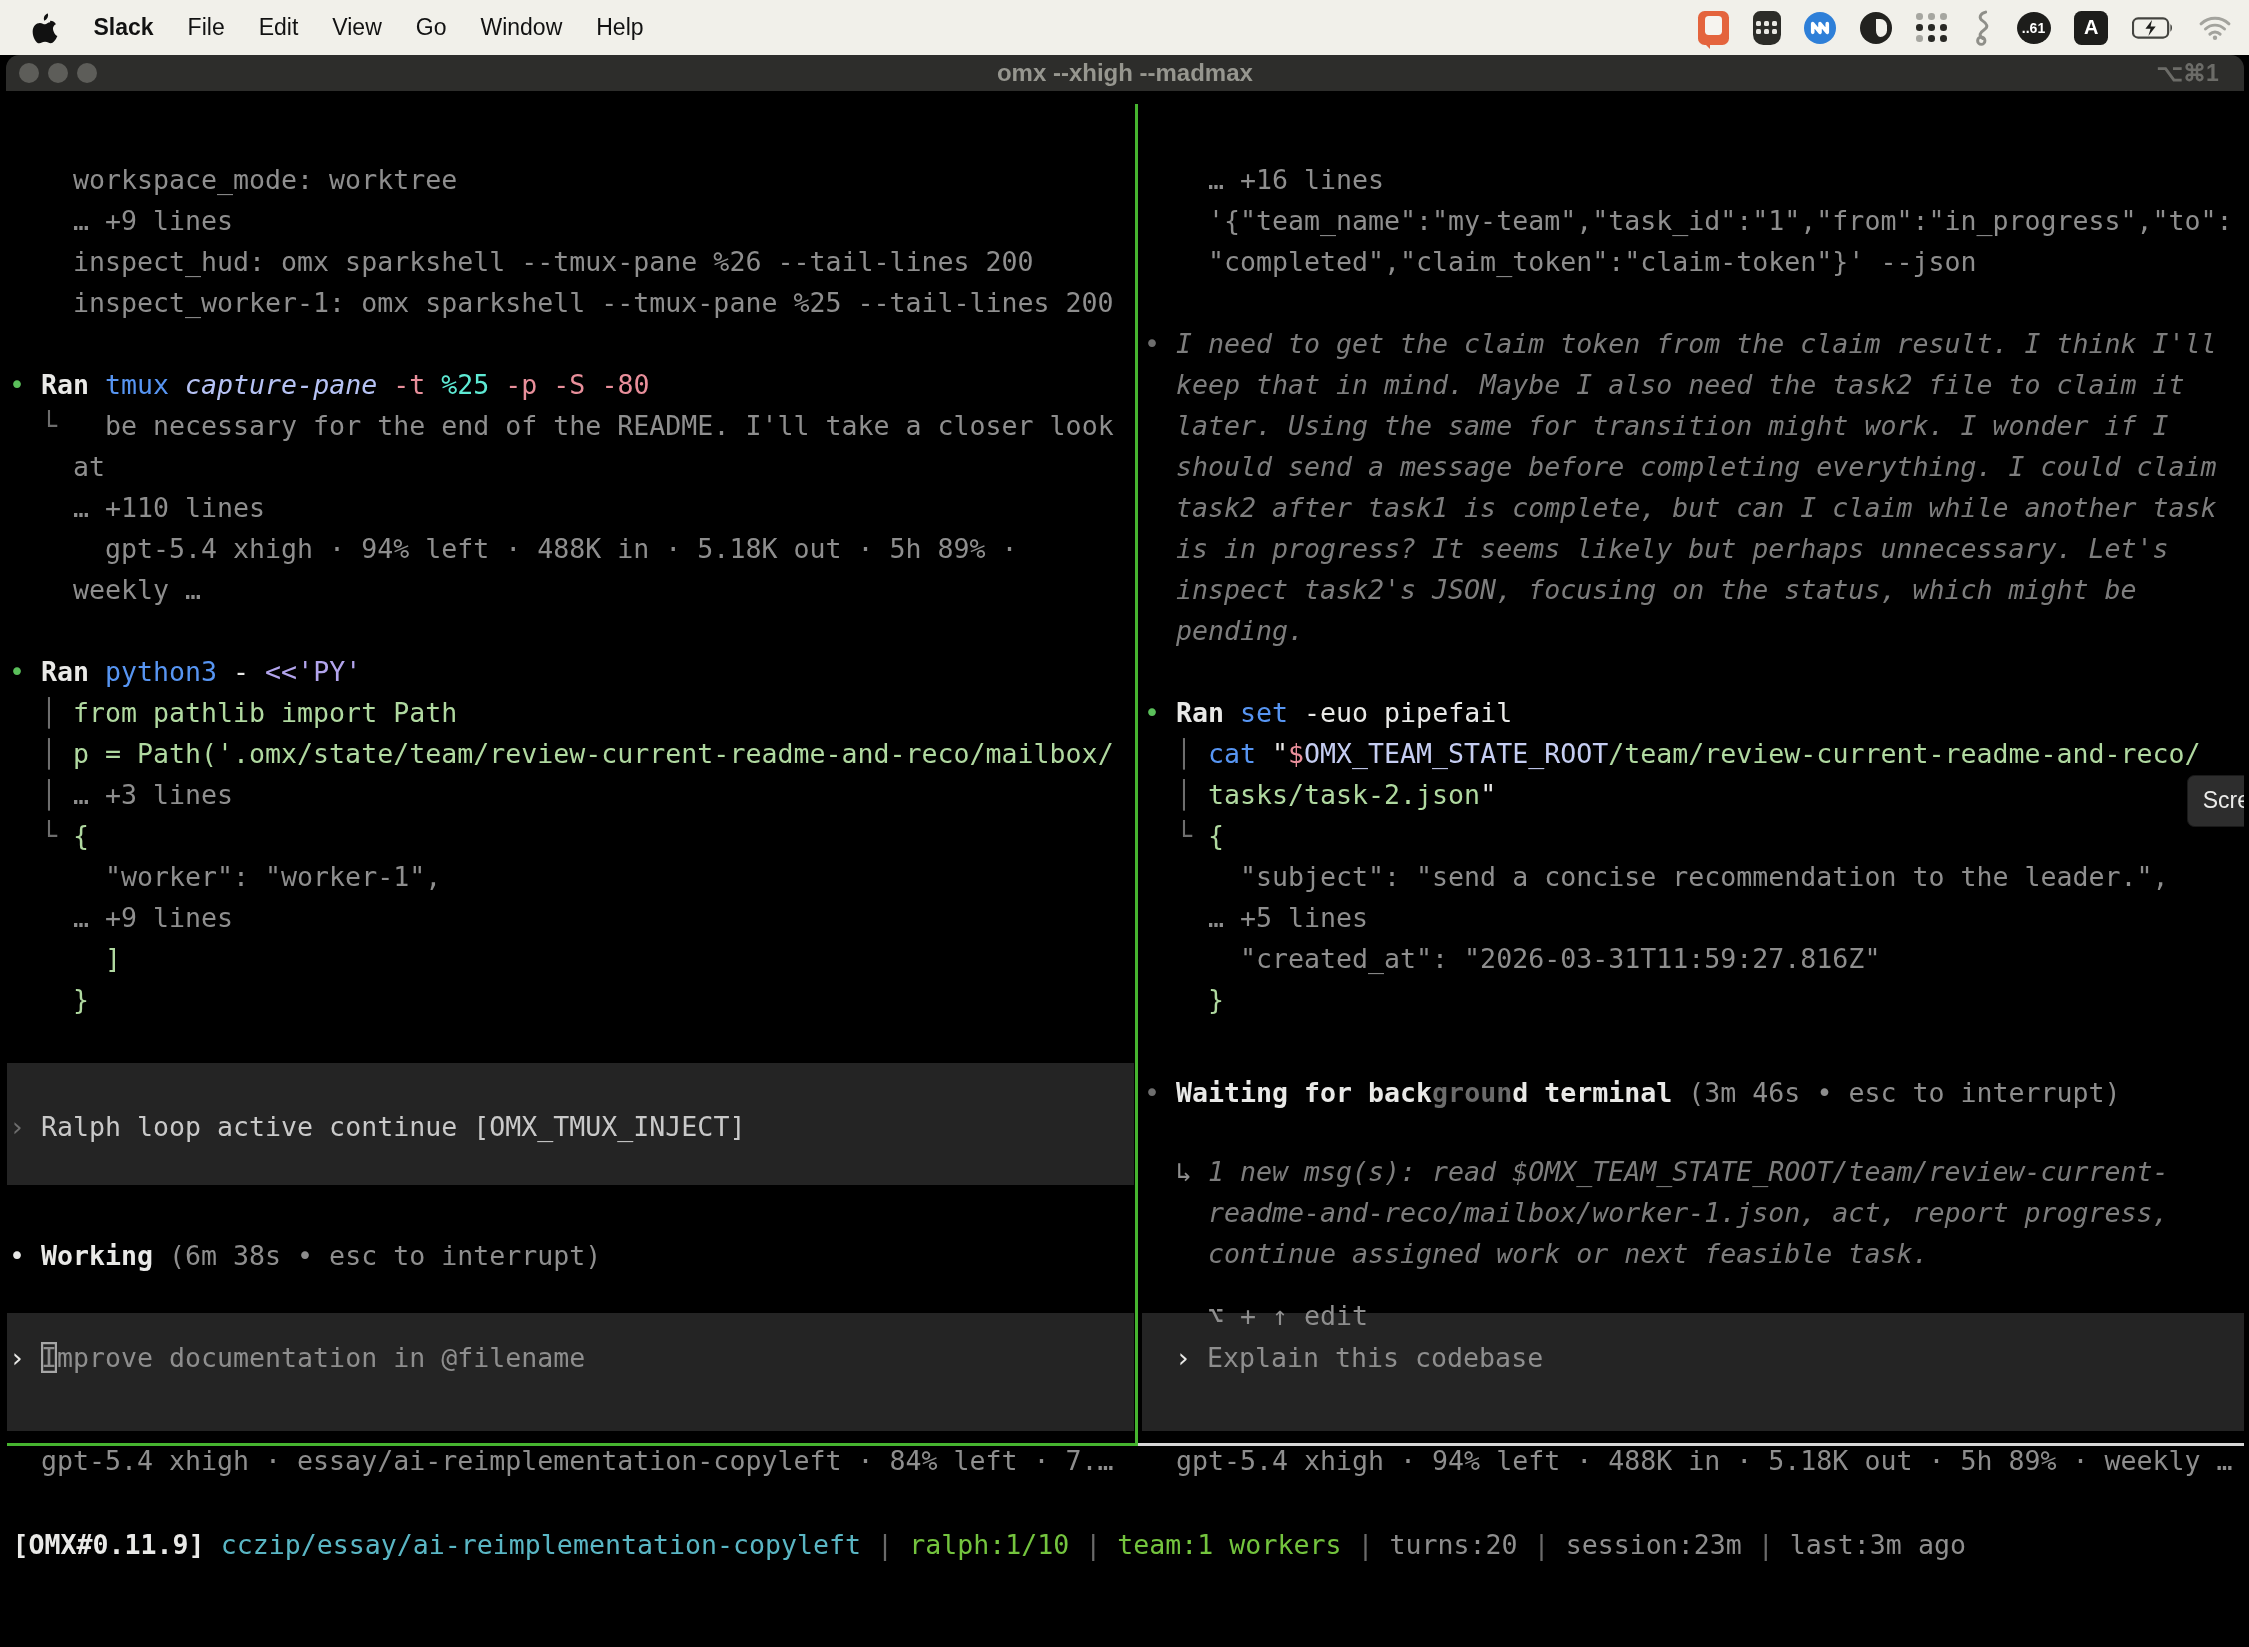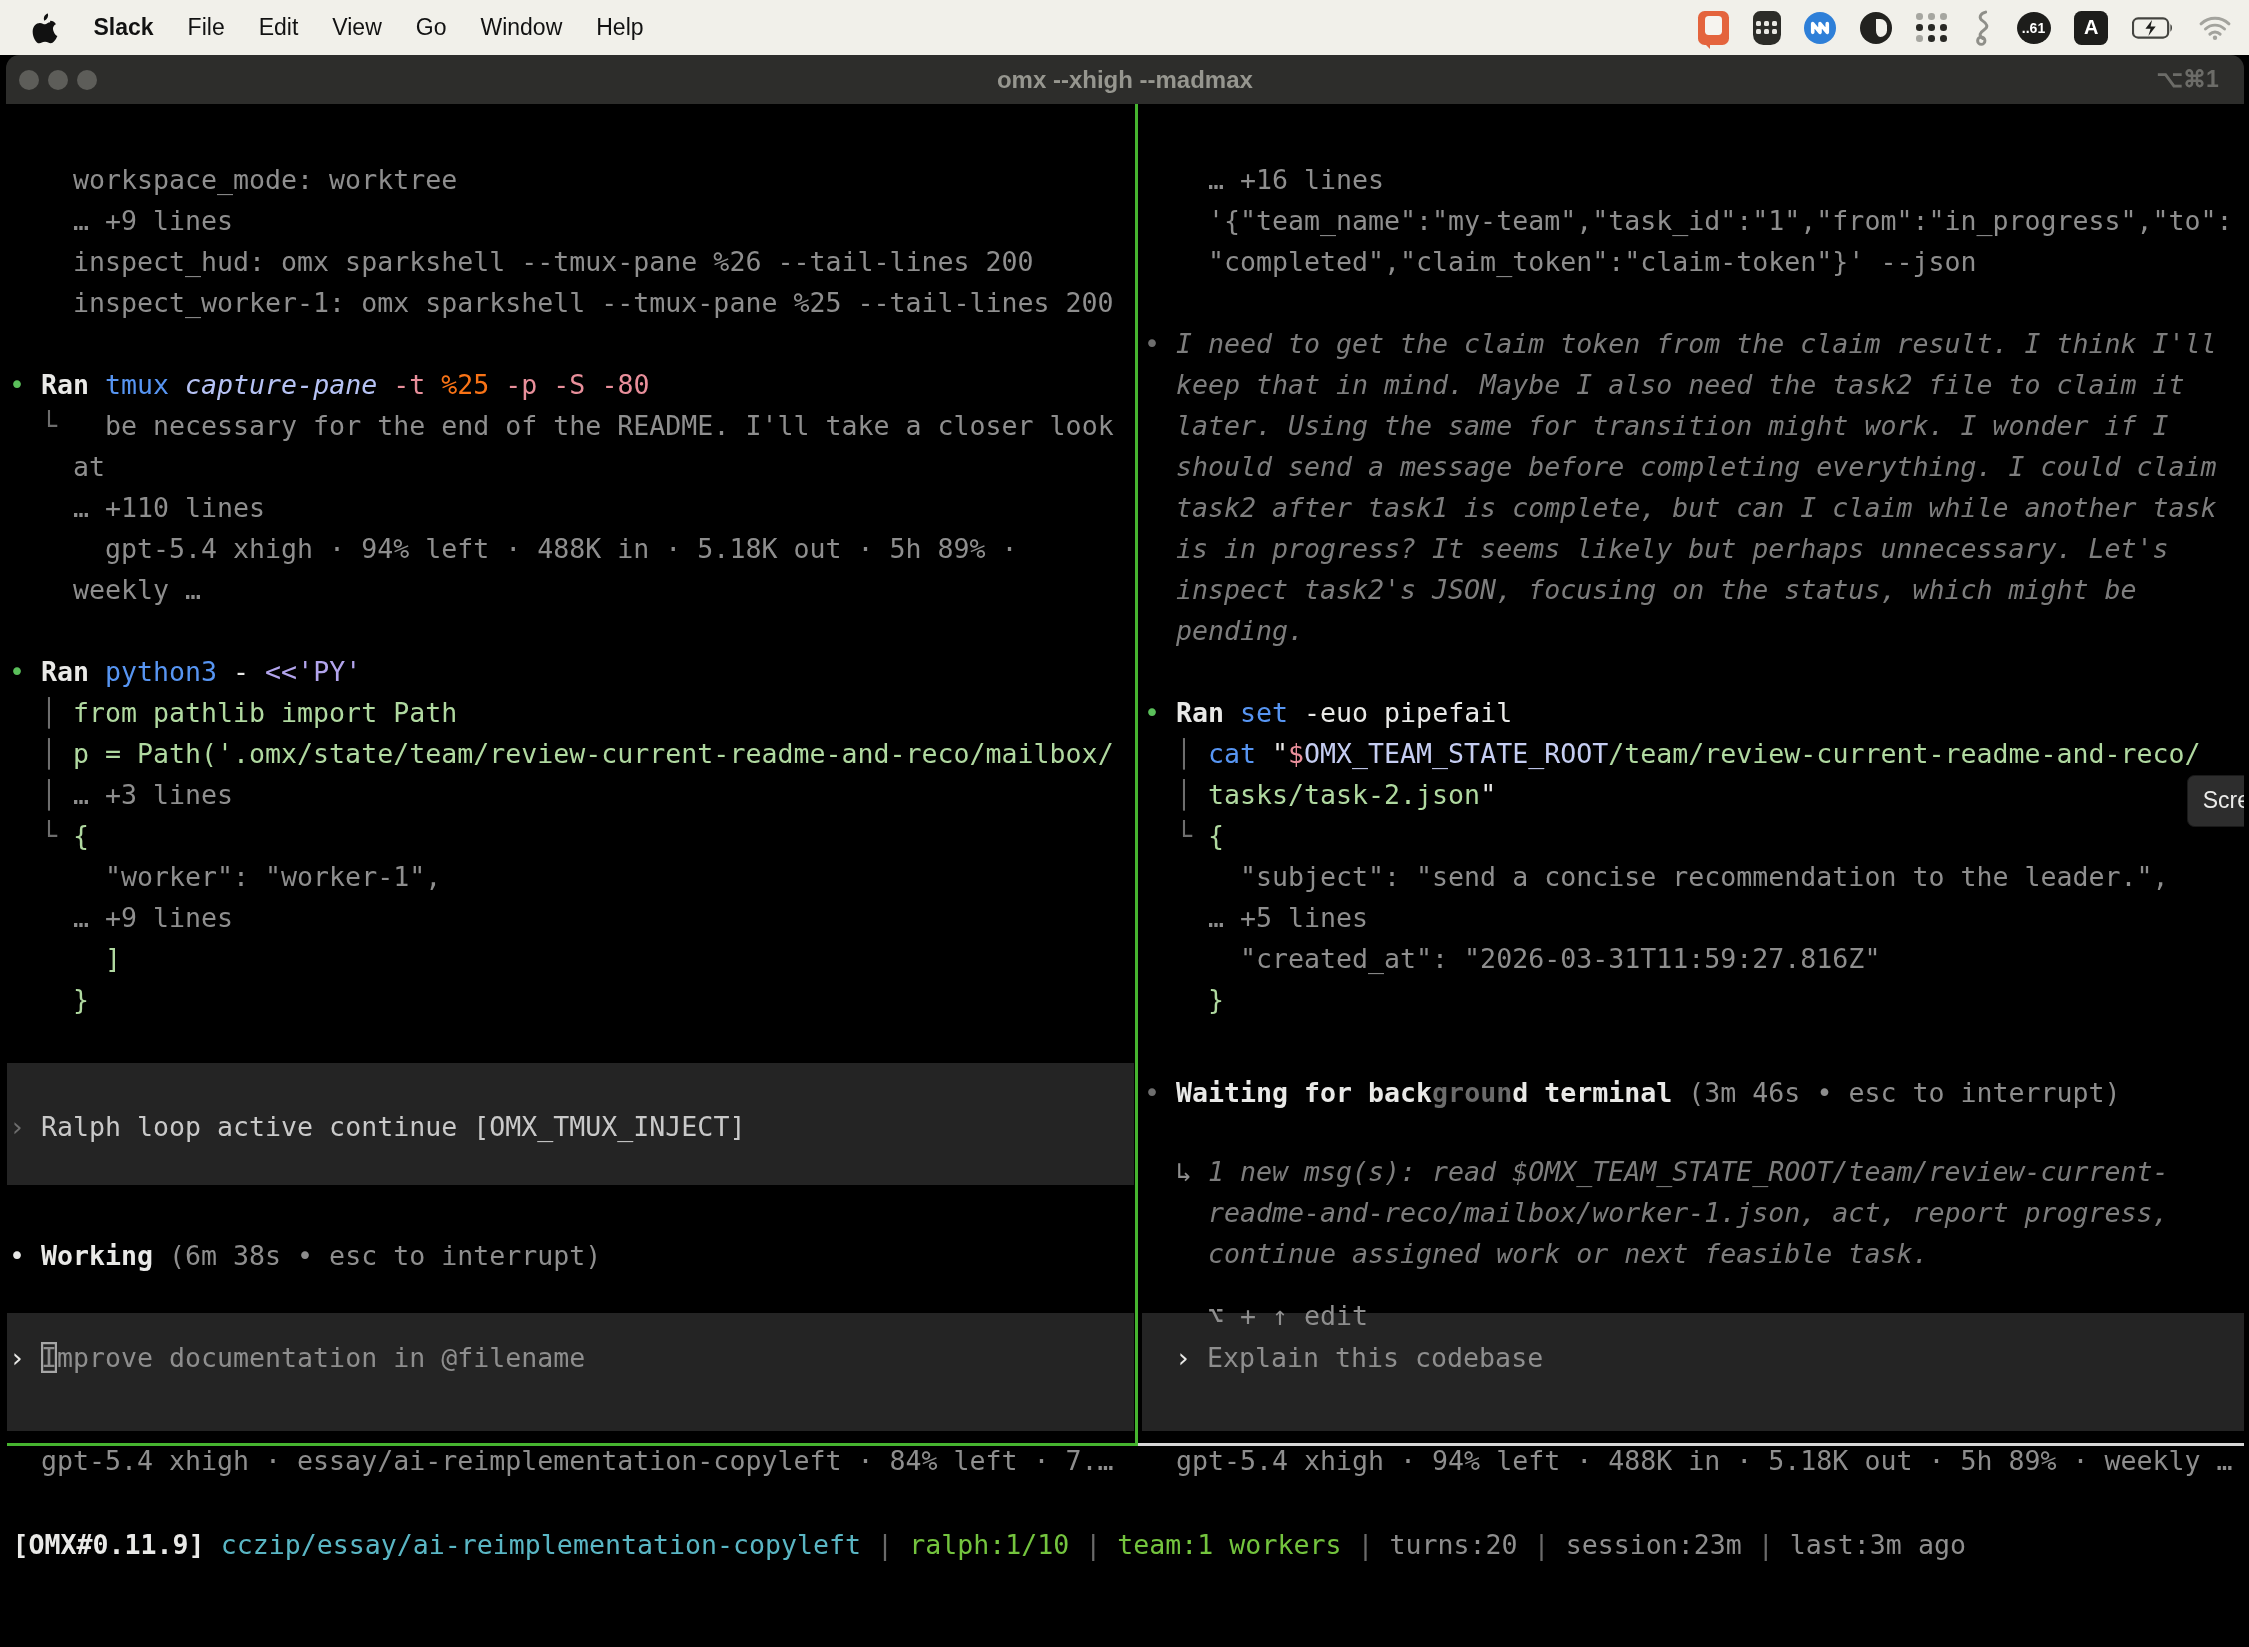--- a/index.html
+++ b/index.html
@@ -25,21 +25,21 @@
   .ic-crescent{width:32px;height:32px;background:#22221f;border-radius:50%;position:relative;overflow:hidden;}
   .ic-crescent i{position:absolute;right:4.4px;top:7.4px;width:11.8px;height:17.7px;background:#f1f0ea;border-radius:0 8.9px 8.9px 50%;}
   .ic-dots{display:grid;grid-template-columns:repeat(3,1fr);gap:4.4px;width:32px;height:32px;align-content:center;justify-items:center;}
   .ic-dots i{width:6.6px;height:6.6px;border-radius:50%;}
   .ic-badge{width:34px;height:32px;background:#1d1d1b;border-radius:50%;color:#fff;font-size:14px;font-weight:700;display:flex;align-items:center;justify-content:center;}
   .ic-a{width:34px;height:34px;background:#1d1d1b;border-radius:7.4px;color:#fff;font-size:20px;font-weight:700;display:flex;align-items:center;justify-content:center;}
 
   
   .window{position:absolute;left:5.9px;top:55px;width:2238px;height:1577px;background:#000;
     border-radius:13.3px;overflow:hidden;}
-  .titlebar{position:absolute;left:0;top:0;width:100%;height:49px;background:#2d2d2b;display:flex;align-items:center;}
+  .titlebar{position:absolute;left:0;top:0;width:100%;height:36px;background:#2d2d2b;display:flex;align-items:center;}
   .lights{display:flex;gap:8.9px;padding-left:13.3px;}
   .light{width:20px;height:20px;border-radius:50%;background:#5d5d59;}
   .win-title{position:absolute;left:0;right:0;text-align:center;font-size:24px;font-weight:600;color:#96968f;}
   .win-shortcut{position:absolute;right:25px;font-size:23px;font-weight:700;color:#6c6c68;}
 
   
   .term{position:absolute;left:0;top:49px;width:2238px;height:1528px;background:#000;
     font-family:"DejaVu Sans Mono",monospace;font-size:26.6px;line-height:41px;color:#8e8e8e;}
   .pane{position:absolute;overflow:hidden;}
   .tline{height:41px;white-space:pre;}
@@ -61,21 +61,21 @@
   .s-white{color:#e9e9e7;}
   .s-whiteb{color:#e9e9e7;font-weight:700;}
   .s-shimmer{color:#6b6b6b;font-weight:700;}
   .s-grayi{color:#7d7d7d;font-style:italic;}
   .s-green{color:#5abf5a;}
   .s-blue{color:#5795f2;}
   .s-peri{color:#b6c2f4;font-style:italic;}
   .s-peri2{color:#c5cdf2;}
   .s-violet{color:#b2a4ec;}
   .s-pink{color:#e98f9b;}
-  .s-orange{color:#f97316;}
+  .s-orange{color:#5eead4;}
   .s-lgreen{color:#b0d9a0;}
   .s-cyan{color:#5ab6c4;}
   .s-sgreen{color:#74c43e;margin-top:36px;}
   .s-pipe{color:#6a6a6a;}
   .s-cursor{box-shadow:inset 0 0 0 2.2px #a6a6a6;color:#8e8e8e;}
 
   .omx-line{position:absolute;left:6.6px;top:1420px;white-space:pre;}
 
   .tooltip{position:absolute;left:2181px;top:671px;background:#2d2d2d;border:0.7px solid #1a1a1a;
     border-radius:7.4px;padding:4.4px 14.8px;font-family:"Liberation Sans",sans-serif;

